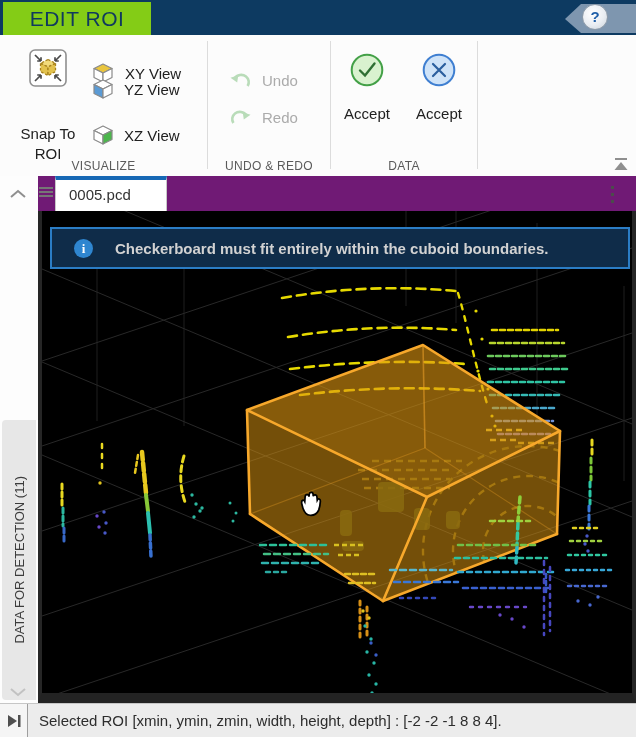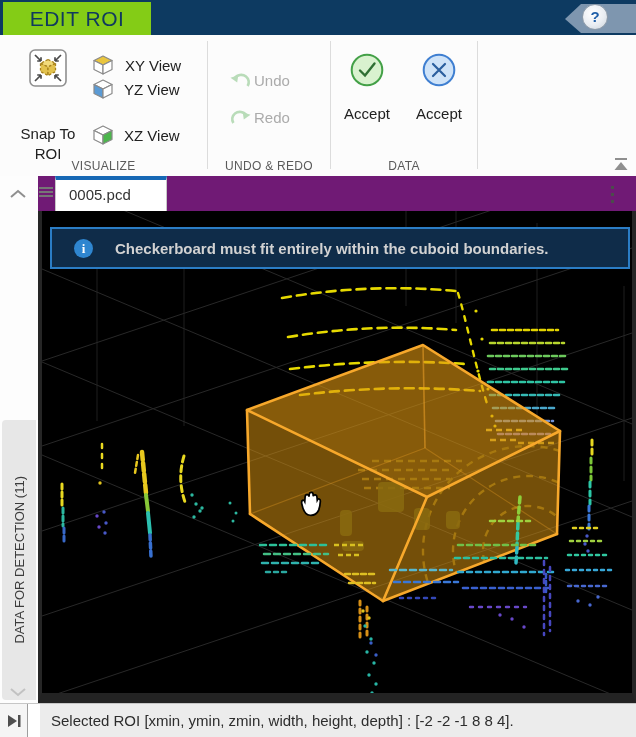--- a/index.html
+++ b/index.html
@@ -17,21 +17,21 @@
       text-align:center;line-height:23px;}
   
   .toolbar{position:absolute;left:0;top:35px;width:636px;height:141px;background:#fcfcfc;border-bottom:1px solid #cfcfcf;box-sizing:content-box;}
   .tsep{position:absolute;top:6px;height:128px;border-left:1px solid #dcdcdc;}
   .group-label{position:absolute;bottom:3px;font-size:12px;color:#5a5a5a;text-align:center;letter-spacing:.3px;}
   .btn{cursor:pointer;background:none;border:none;padding:0;font-family:inherit;gap:27px;}
   .snap-btn{position:absolute;left:9px;top:13px;width:78px;display:flex;flex-direction:column;align-items:center;}
   .snap-label{margin-top:9px;font-size:15px;color:#212121;text-align:center;line-height:20px;}
   .view-btn{position:absolute;left:91px;height:26px;display:flex;align-items:center;gap:9px;}
   .view-label{font-size:15px;color:#212121;white-space:nowrap;}
-  .undo-btn{position:absolute;left:229px;height:26px;display:flex;align-items:center;gap:2px;cursor:default;}
+  .undo-btn{position:absolute;left:229px;height:26px;display:flex;align-items:center;gap:10px;cursor:default;}
   .undo-label{font-size:15px;color:#ababab;}
   .close-btn{position:absolute;top:18px;display:flex;flex-direction:column;align-items:center;gap:18px;}
   .close-label{font-size:15px;color:#212121;}
   .collapse-btn{position:absolute;right:6px;bottom:6px;width:18px;height:13px;cursor:pointer;}
   
   .left-rail{position:absolute;left:0;top:176px;width:38px;height:527px;background:#fdfdfd;}
   .rail-chevron-up{position:absolute;left:9px;top:9px;cursor:pointer;}
   .rail-chevron-down{position:absolute;left:9px;bottom:2px;cursor:pointer;}
   .collapsed-tab{position:absolute;left:2px;top:244px;width:34px;height:280px;background:#e7e7e7;
       border-radius:4px 0 0 4px;display:flex;align-items:center;justify-content:center;cursor:pointer;}
@@ -48,21 +48,21 @@
   
   .canvas{position:absolute;left:38px;top:211px;width:598px;height:492px;background:#000;box-sizing:border-box;
       border-left:4px solid #262626;border-right:4px solid #262626;border-bottom:10px solid #232323;}
   .scene{position:absolute;left:0;top:0;cursor:grab;}
   .banner{position:absolute;left:8px;top:16px;right:2px;height:42px;background:#0f2c49;border:2px solid #2b7dc5;
       box-sizing:border-box;display:flex;align-items:center;z-index:2;}
   .banner-icon{flex:none;margin-left:22px;width:19px;height:19px;border-radius:50%;background:#2f86d0;color:#fff;
       font-weight:bold;font-size:13px;text-align:center;line-height:19px;font-family:"Liberation Serif","DejaVu Serif",serif;}
   .banner-text{margin-left:22px;font-size:15px;font-weight:bold;color:#d2d2d2;white-space:nowrap;}
   
-  .statusbar{position:absolute;left:0;bottom:0;width:636px;height:34px;display:flex;border-top:1px solid #c6c6c6;box-sizing:border-box;gap:12px;}
+  .statusbar{position:absolute;left:0;bottom:0;width:636px;height:34px;display:flex;border-top:1px solid #c6c6c6;box-sizing:border-box;}
   .status-left{flex:none;width:27px;background:#f5f5f5;border-right:1px solid #9e9e9e;display:flex;align-items:center;justify-content:center;cursor:pointer;}
   .status-text{flex:1;background:#ececec;font-size:15px;color:#2d2d2d;line-height:33px;padding-left:11px;white-space:nowrap;overflow:hidden;}
 </style>
 </head>
 <body>
 
 <div class="app">
 
   <div class="tabbar">
     <div class="ribbon-tab">
@@ -89,21 +89,21 @@
         </g>
         <g stroke="#a8821c" stroke-width="1.3" stroke-dasharray="2.6 1.8">
           <polygon points="20,11.5 27.5,15.3 20,19 12.5,15.3" fill="#f2da7a"></polygon>
           <polygon points="12.5,15.3 20,19 20,27.5 12.5,23.6" fill="#e3c24d"></polygon>
           <polygon points="27.5,15.3 27.5,23.6 20,27.5 20,19" fill="#e3c24d"></polygon>
         </g>
       </svg>
       <div class="snap-label"><span>Snap To</span><br><span>ROI</span></div>
     </button>
 
-    <button class="btn view-btn" style="top:17px;gap:10px;">
+    <button class="btn view-btn" style="top:25px;gap:10px;">
       <svg width="24" height="22" viewBox="0 0 24 22">
         <g stroke="#8a8a8a" stroke-width="1.2" stroke-linejoin="round">
           <polygon points="12,2 21,6.5 12,11 3,6.5" fill="#e9c53e"></polygon>
           <polygon points="3,6.5 12,11 12,20 3,15.5" fill="#fff"></polygon>
           <polygon points="21,6.5 21,15.5 12,20 12,11" fill="#fff"></polygon>
         </g>
       </svg>
       <span class="view-label">XY View</span>
     </button>
     <button class="btn view-btn" style="top:41px;">

